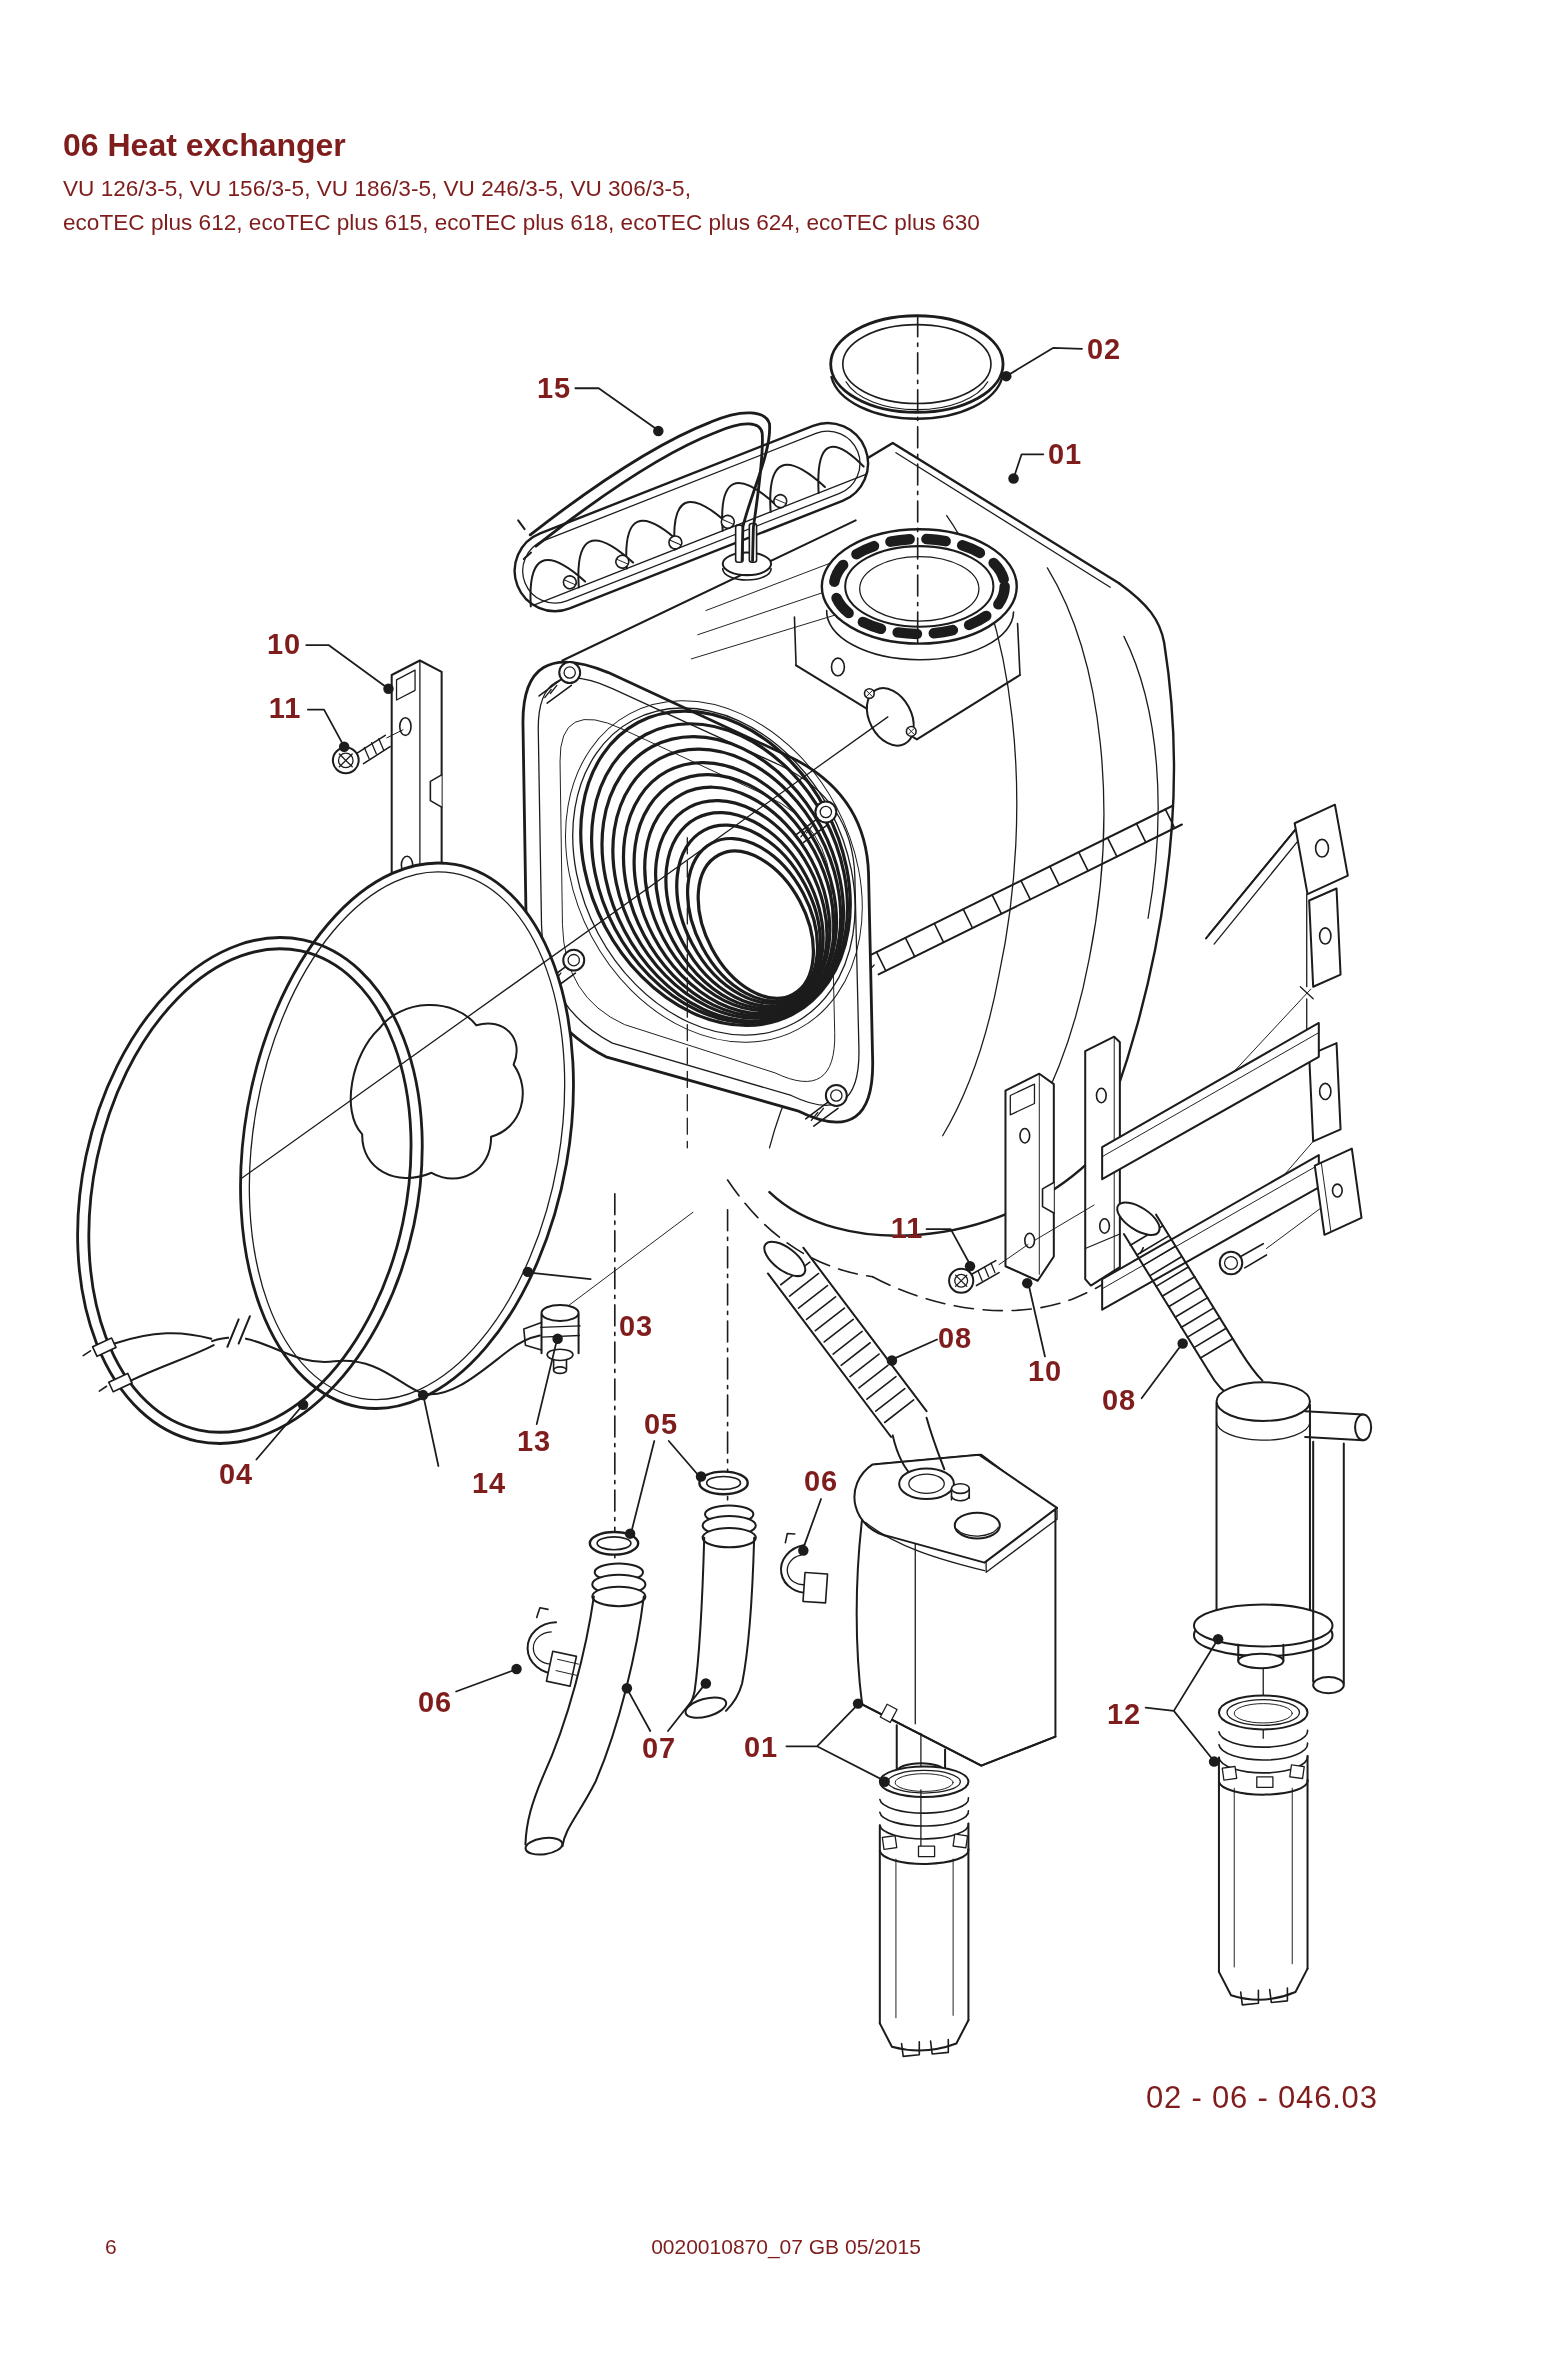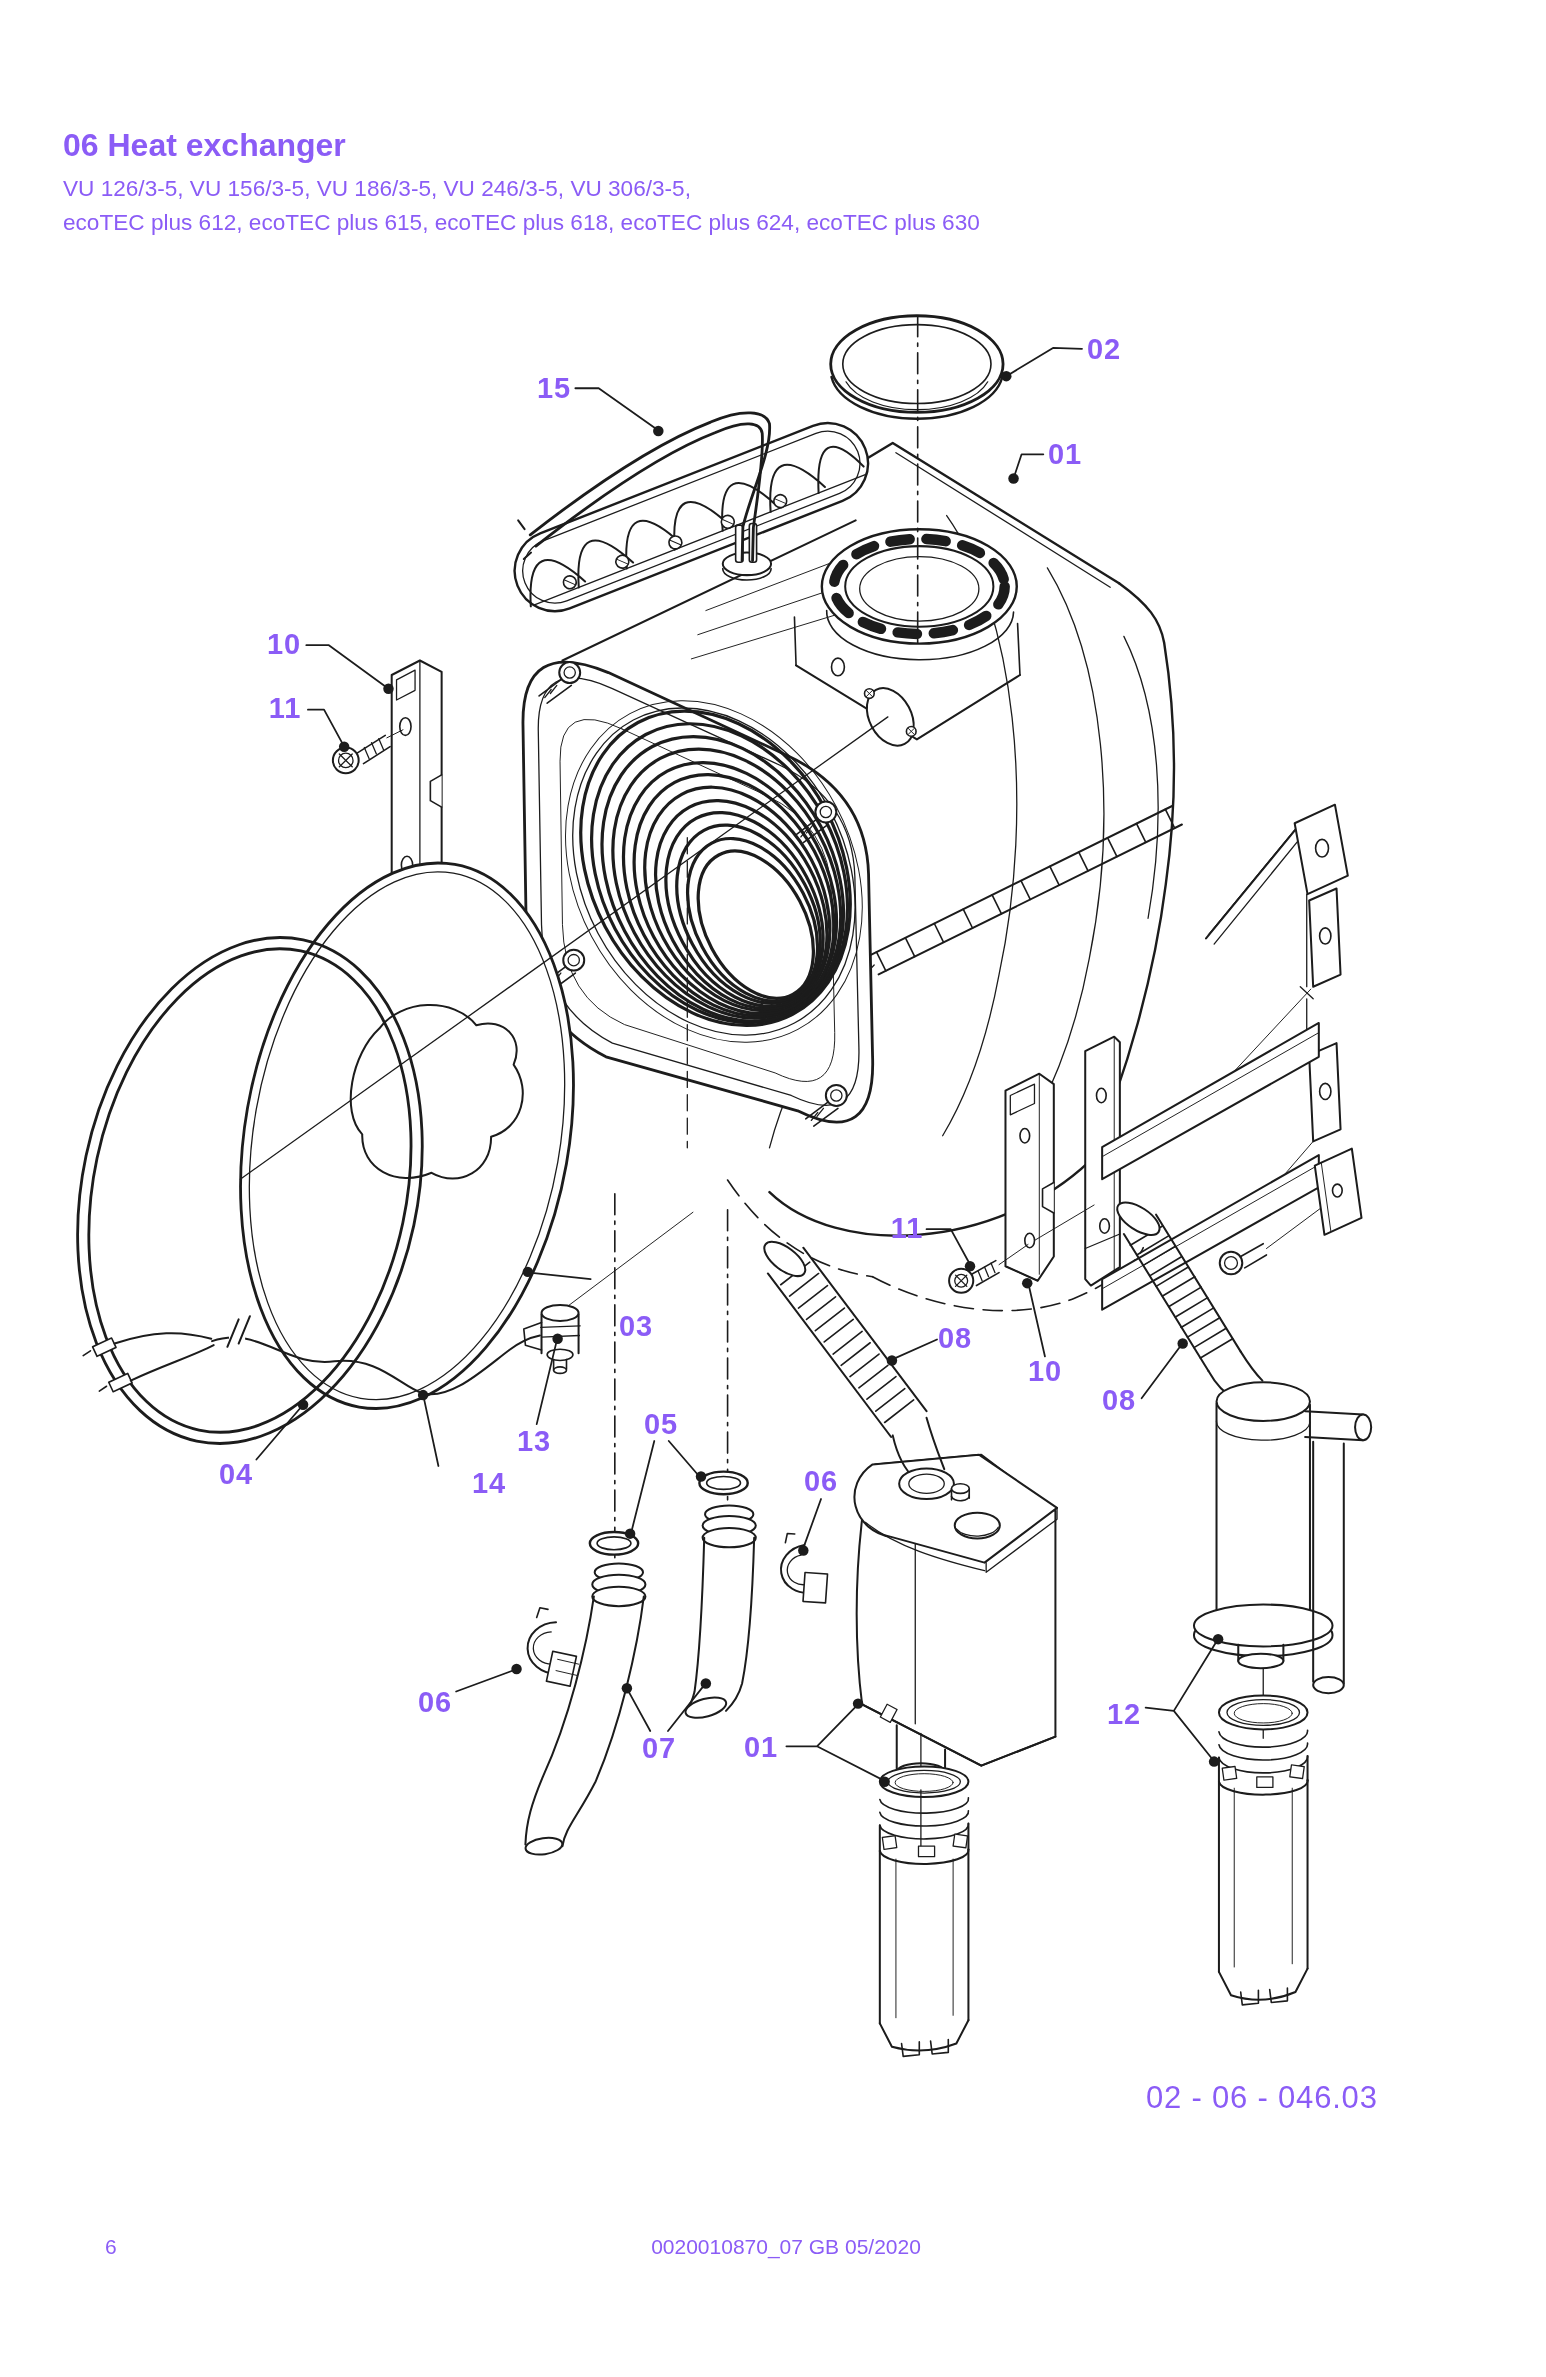--- a/index.html
+++ b/index.html
@@ -1,17 +1,17 @@
 <!DOCTYPE html>
 <html style="font-size:13px"><head>
 <meta charset="utf-8">
 <style>
   html,body{margin:0;padding:0;background:#e8e8e8;}
   .page{position:relative;width:1547px;height:2377px;background:#ffffff;overflow:hidden;
-        font-family:"Liberation Sans","DejaVu Sans",sans-serif;color:#8b5cf6;}
+        font-family:"Liberation Sans","DejaVu Sans",sans-serif;color:#7f1d1d;}
   .title{position:absolute;left:63px;top:127px;font-size:32px;font-weight:700;white-space:nowrap;}
   .sub1{position:absolute;left:63px;top:176px;font-size:22.6px;white-space:nowrap;}
   .sub2{position:absolute;left:63px;top:210px;font-size:22.6px;white-space:nowrap;}
   .diagram{position:absolute;left:0;top:0;width:1547px;height:2377px;}
   svg{position:absolute;left:0;top:0;}
   svg *{fill:none;stroke:#1c1c1c;stroke-linecap:round;stroke-linejoin:round;}
   .w{fill:#ffffff;}
   .k{fill:#1c1c1c;stroke:none;}
   .s1{stroke-width:1.2px}.s15{stroke-width:1.6px}.s2{stroke-width:2px}
   .s25{stroke-width:2.5px}.s3{stroke-width:3px}.s35{stroke-width:3.5px}.s4{stroke-width:4px}
@@ -457,15 +457,15 @@
         <div class="callout" style="left: 955px; top: 1338px;">08</div>
         <div class="callout" style="left: 1119px; top: 1400px;">08</div>
         <div class="callout" style="left: 1045px; top: 1371px;">10</div>
         <div class="callout" style="left: 907px; top: 1228px;">11</div>
         <div class="callout" style="left: 1124px; top: 1714px;">12</div>
       </div>
   </div>
 
   <div class="ref">02 - 06 - 046.03</div>
   <div class="pnum">6</div>
-  <div class="docid">0020010870_07 GB 05/2020</div>
+  <div class="docid">0020010870_07 GB 05/2015</div>
 </div>
 
 
 </body></html>

